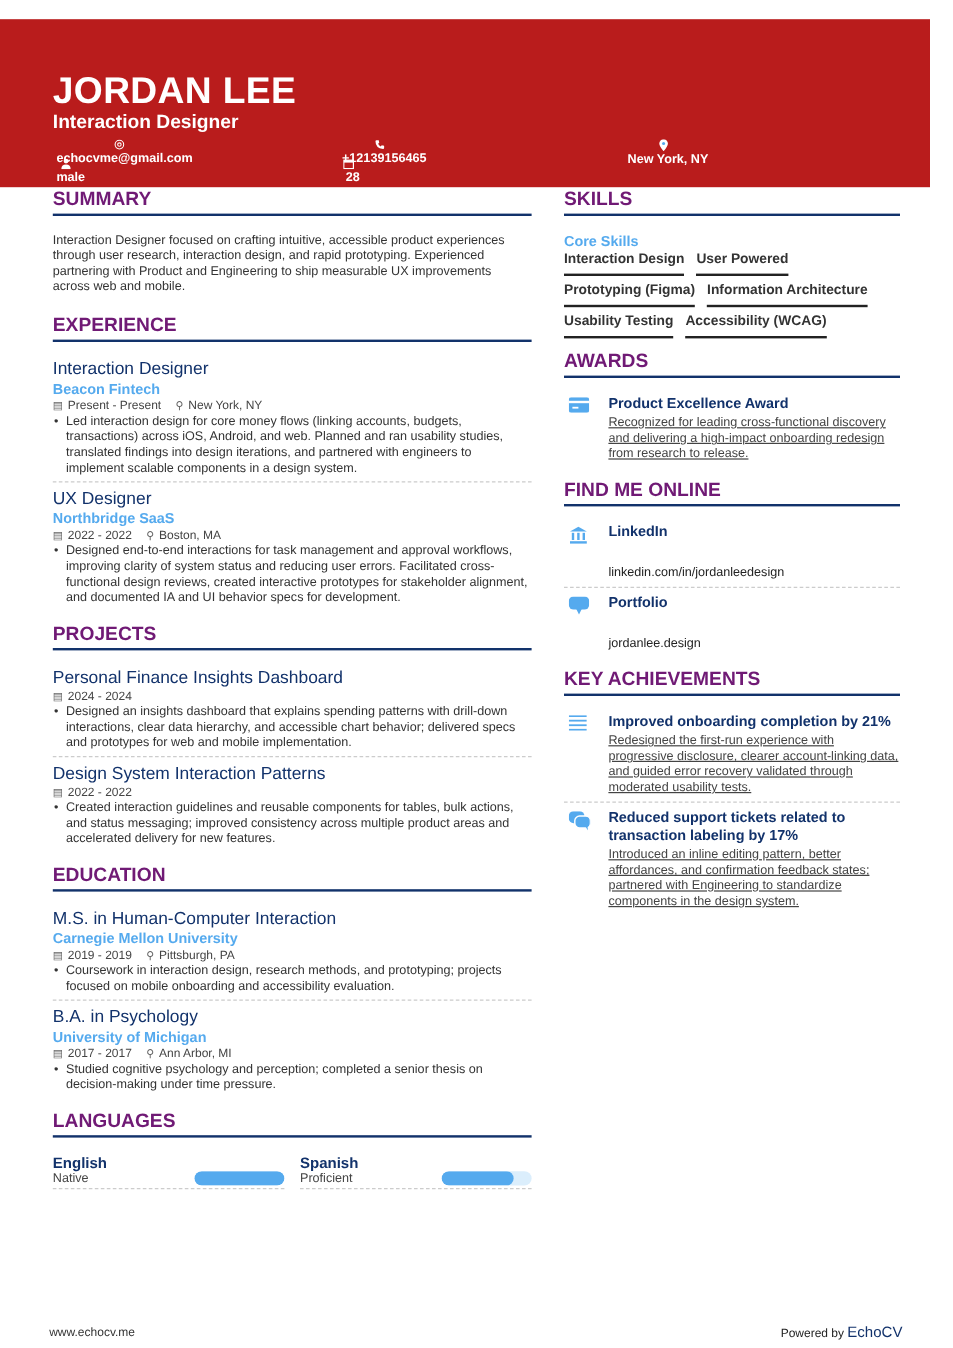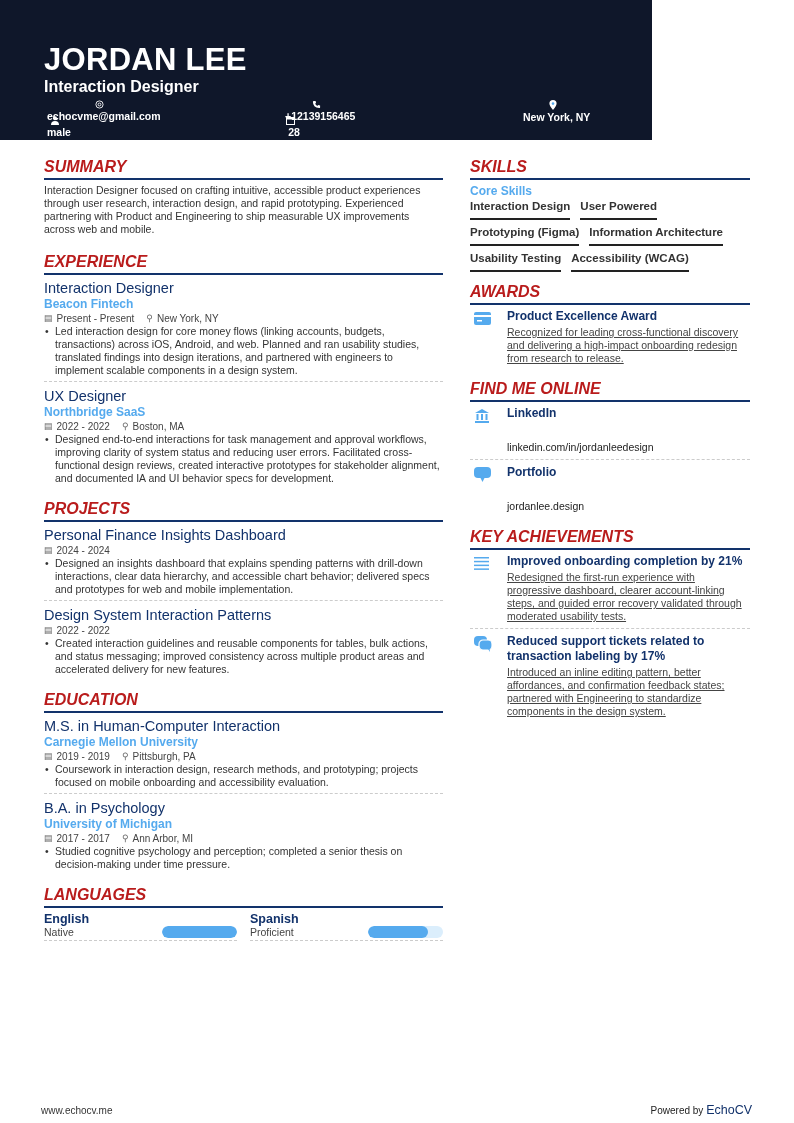--- a/index.html
+++ b/index.html
@@ -1,33 +1,33 @@
 <!DOCTYPE html>
 <html><head>
 <meta charset="utf-8">
 <style>
   * { box-sizing: border-box; margin: 0; padding: 0; }
   html, body { width: 794px; height: 1123px; background: #ffffff; }
   body { font-family: "Liberation Sans", sans-serif; color: #333; position: relative; overflow: hidden; }
 
-  .header { position: absolute; left: 0; top: 0; width: 652px; height: 140px; background: #0f172a; color: #fff; }
+  .header { position: absolute; left: 0; top: 16px; width: 775px; height: 140px; background: #b91c1c; color: #fff; }
   .header .name { position: absolute; left: 44px; top: 42px; font-size: 31px; font-weight: 700; letter-spacing: 0.3px; line-height: 36px; }
   .header .title { position: absolute; left: 44px; top: 77px; font-size: 16px; font-weight: 700; line-height: 20px; }
   .contact { position: absolute; font-size: 10.5px; font-weight: 700; display: flex; align-items: center; line-height: 14px; flex-direction: column; }
   .contact .ic { width: 10px; display: inline-flex; justify-content: center; margin-right: 8px; }
   .c-email { left: 47px; top: 100px; }
   .c-phone { left: 285px; top: 100px; }
   .c-loc { left: 523px; top: 100px; }
   .c-gender { left: 47px; top: 116px; }
   .c-age { left: 285px; top: 116px; }
 
   .col-left { position: absolute; left: 44px; top: 157px; width: 399px; }
   .col-right { position: absolute; left: 470px; top: 157px; width: 280px; }
 
-  .sec-title { font-size: 16px; font-weight: 700; color: #b91c1c; line-height: 19px; padding-bottom: 2px; border-bottom: 2px solid #12326b; margin-bottom: 4px; font-style: italic; }
+  .sec-title { font-size: 16px; font-weight: 700; color: #701a75; line-height: 19px; padding-bottom: 2px; border-bottom: 2px solid #12326b; margin-bottom: 14px; }
 
   .summary { font-size: 10.5px; line-height: 13px; color: #333; margin-bottom: 16px; }
 
   .entry { padding-bottom: 4px; margin-bottom: 5px; border-bottom: 1px dashed #cccccc; }
   .entry.last { border-bottom: none; margin-bottom: 10px; }
   .entry-title { font-size: 14.5px; color: #12326b; line-height: 18px; }
   .entry-org { font-size: 12px; font-weight: 700; color: #55aaee; line-height: 15px; }
   .meta { font-size: 10px; color: #444; line-height: 13px; display: flex; align-items: center; }
   .meta .ic { font-size: 9px; color: #666; margin-right: 4px; }
   .meta .loc { margin-left: 12px; display: inline-flex; align-items: center; }
@@ -291,21 +291,21 @@
       <div class="ricon">
         <svg width="15" height="13" viewBox="0 0 15 13">
             <rect x="0" y="0" width="15" height="1.5" fill="#55aaee"></rect>
             <rect x="0" y="3.8" width="15" height="1.5" fill="#55aaee"></rect>
             <rect x="0" y="7.6" width="15" height="1.5" fill="#55aaee"></rect>
             <rect x="0" y="11.4" width="15" height="1.5" fill="#55aaee"></rect>
           </svg>
       </div>
       <div class="rbody">
         <div class="rtitle">Improved onboarding completion by 21%</div>
-        <div class="rdesc">Redesigned the first-run experience with progressive dashboard, clearer account-linking steps, and guided error recovery validated through moderated usability tests.</div>
+        <div class="rdesc">Redesigned the first-run experience with progressive disclosure, clearer account-linking data, and guided error recovery validated through moderated usability tests.</div>
       </div>
     </div>
     <div class="ritem last">
       <div class="ricon">
         <svg width="18" height="16" viewBox="0 0 18 16">
             <rect x="0" y="0" width="13" height="10" rx="4" fill="#55aaee"></rect>
             <rect x="5" y="4" width="13" height="10" rx="4" fill="#55aaee" stroke="#fff" stroke-width="1.2"></rect>
             <path d="M14 13 L16 16 L15.5 12 Z" fill="#55aaee"></path>
           </svg>
       </div>

